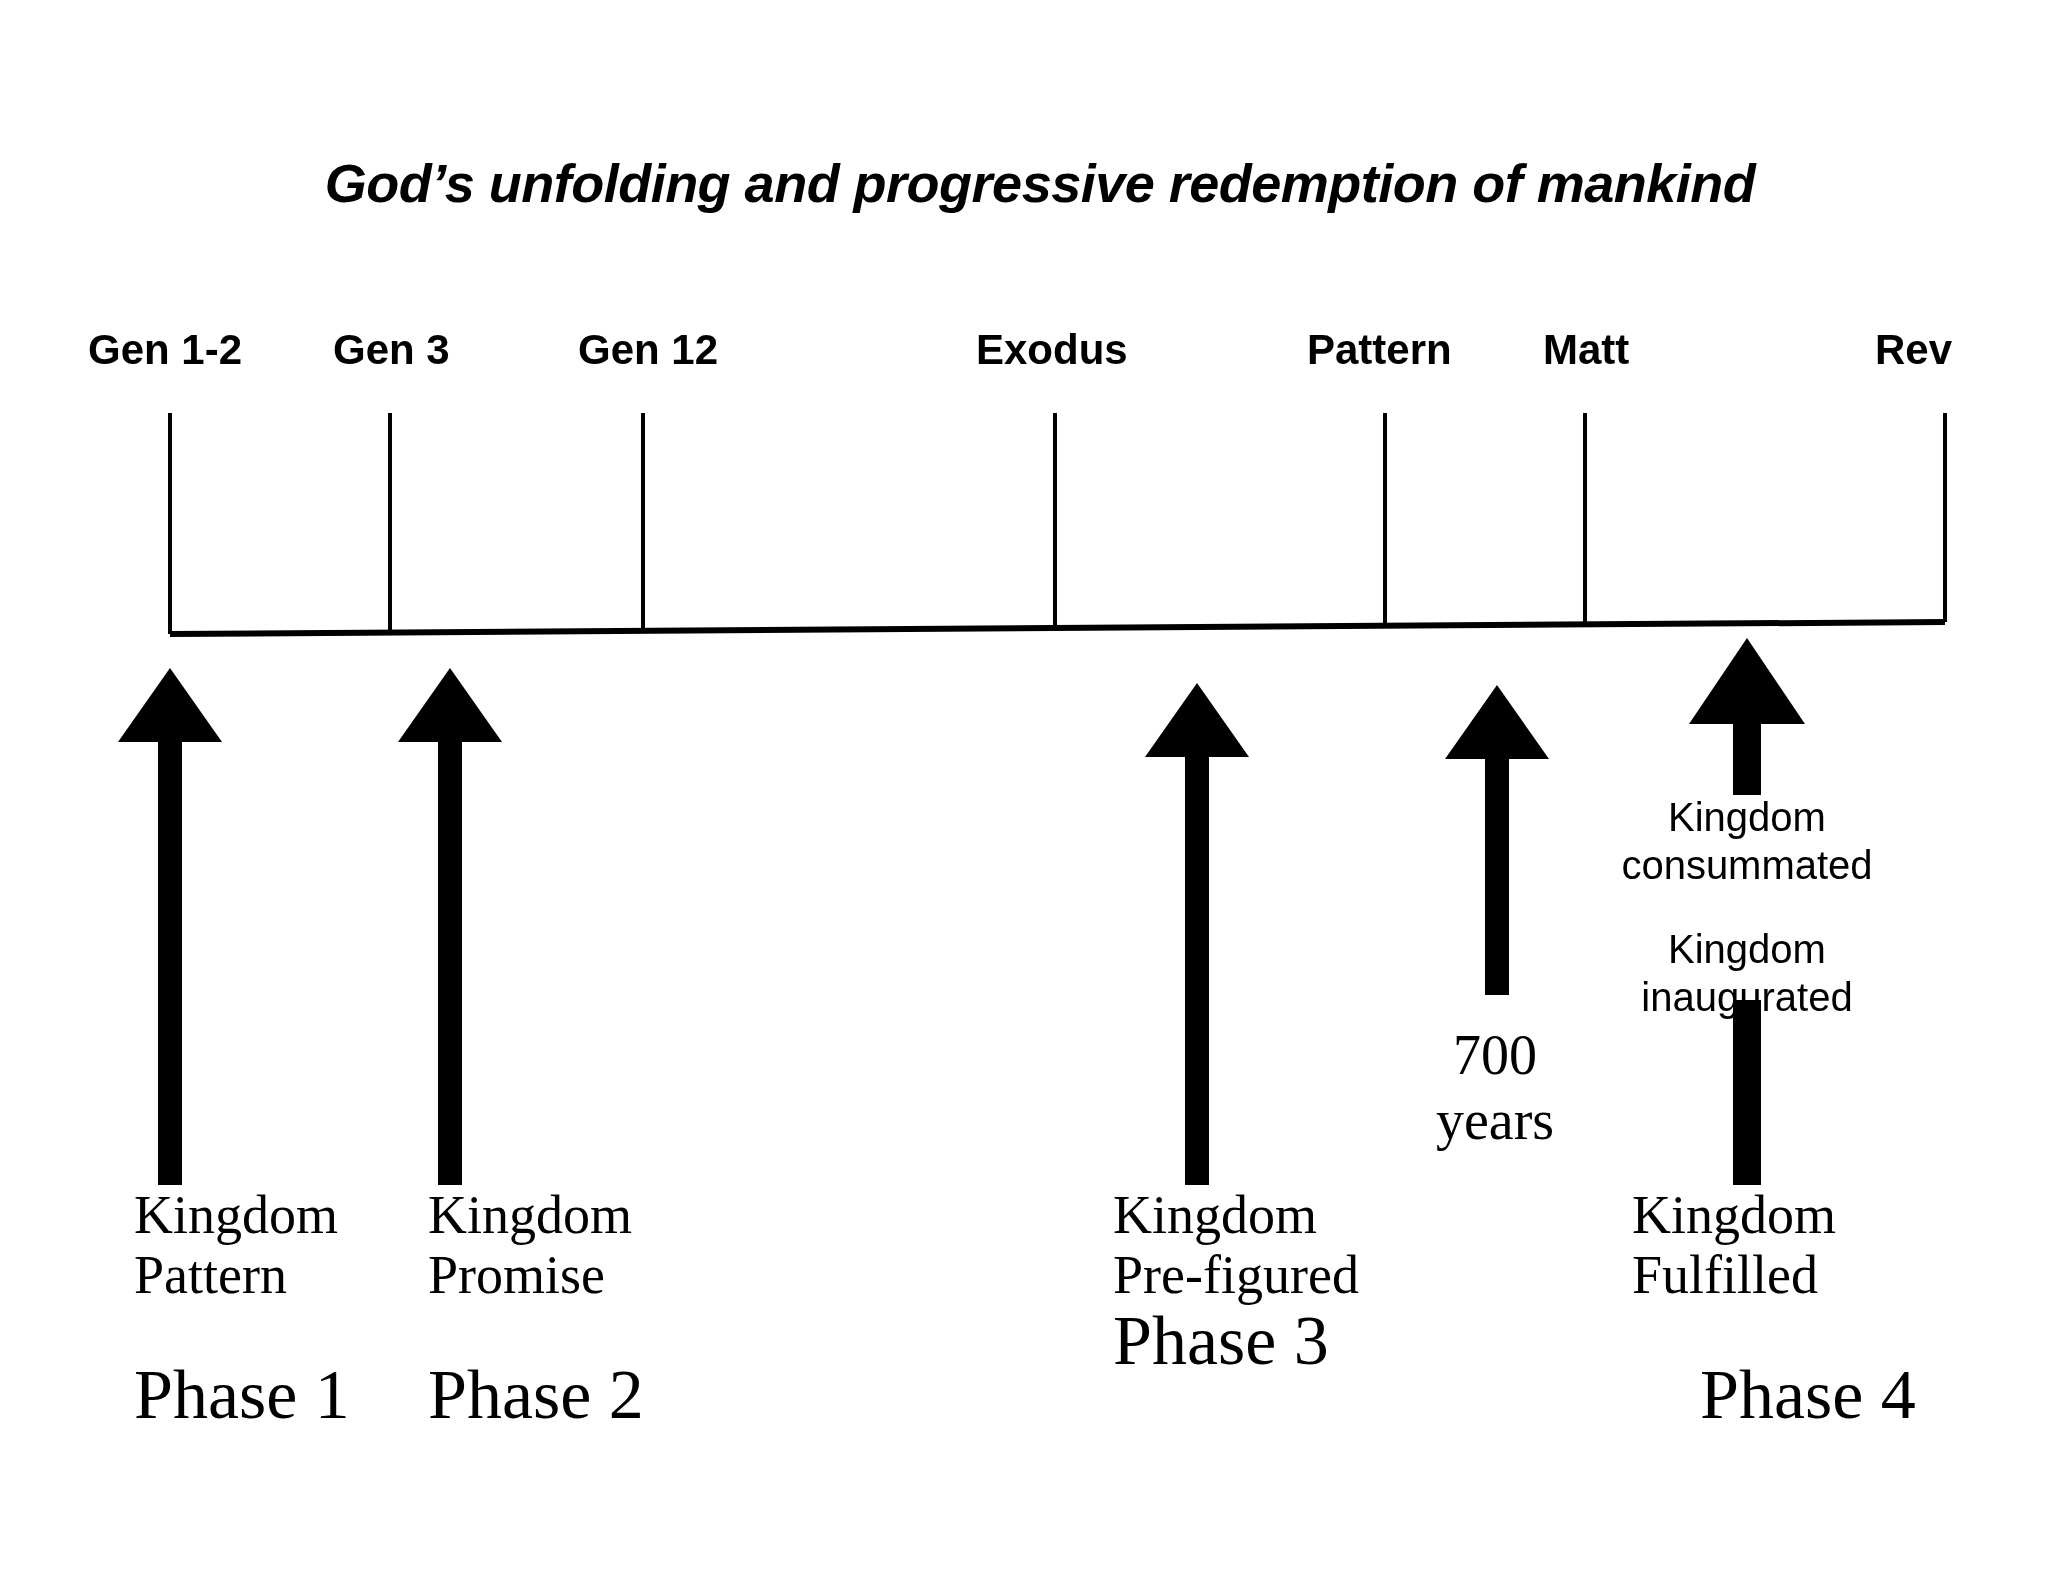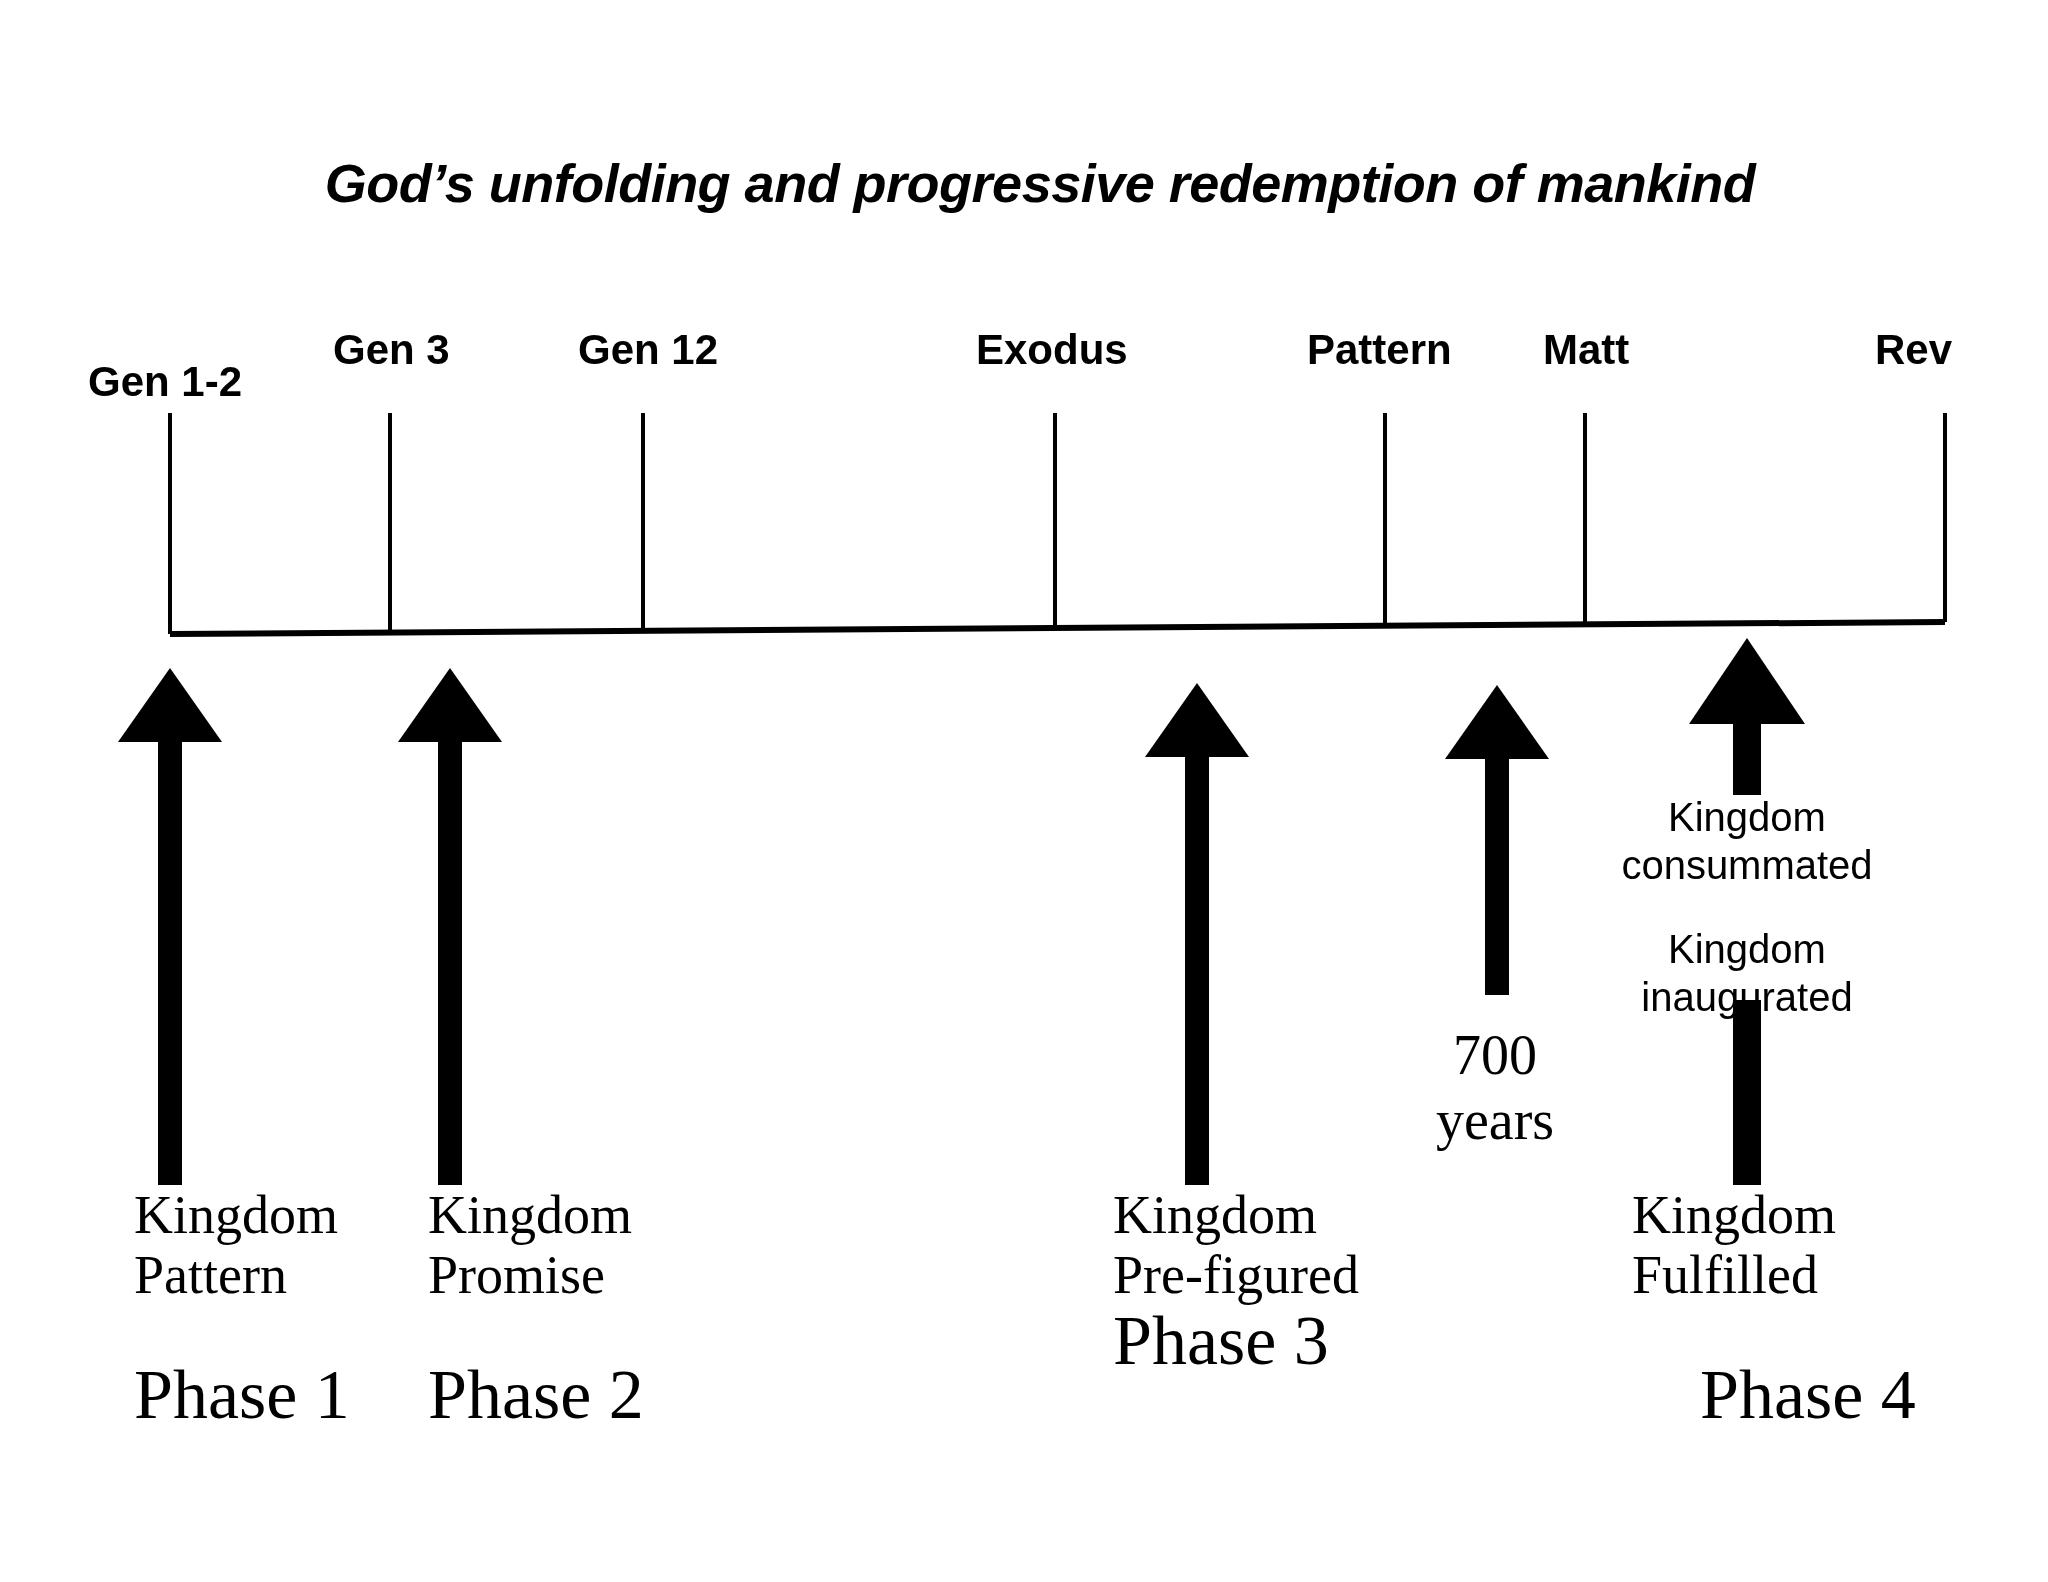--- a/index.html
+++ b/index.html
@@ -94,21 +94,21 @@
     white-space: nowrap;
   }
 </style>
 </head>
 <body>
 
 <div id="diagram-root">
 
   <div class="title">God’s unfolding and progressive redemption of mankind</div>
 
-  <div class="era-label" style="left:88px;margin-top:32px;">Gen 1-2</div>
+  <div class="era-label" style="left:88px;">Gen 1-2</div>
   <div class="era-label" style="left:333px;">Gen 3</div>
   <div class="era-label" style="left:578px;">Gen 12</div>
   <div class="era-label" style="left:976px;">Exodus</div>
   <div class="era-label" style="left:1307px;">Pattern</div>
   <div class="era-label" style="left:1543px;">Matt</div>
   <div class="era-label" style="left:1875px;">Rev</div>
 
   <svg id="linework" viewBox="0 0 2048 1582" xmlns="http://www.w3.org/2000/svg">
 
     <line x1="170" y1="634" x2="1945" y2="622" stroke="#000000" stroke-width="6"></line>

